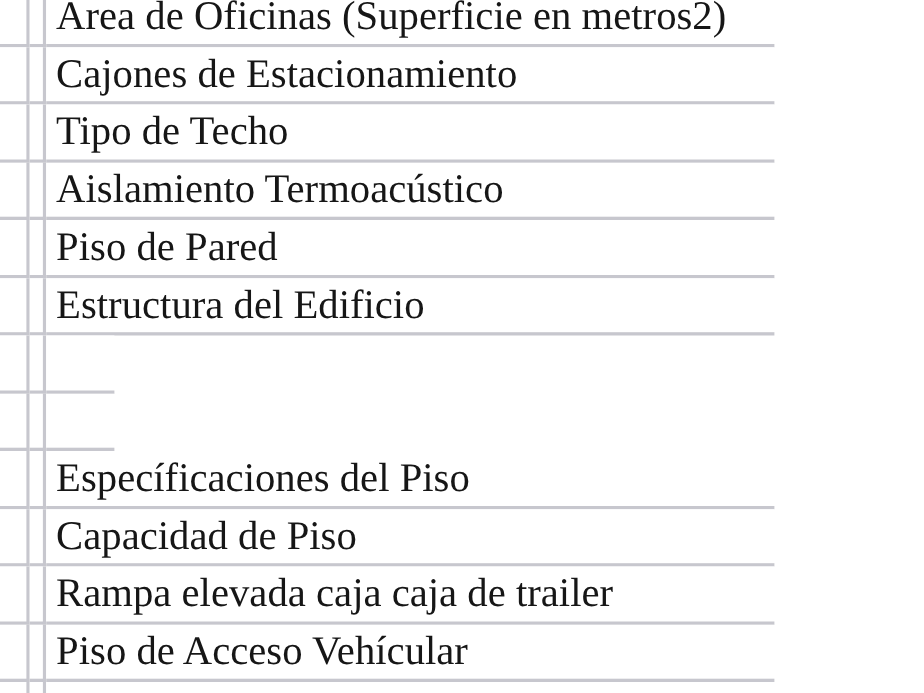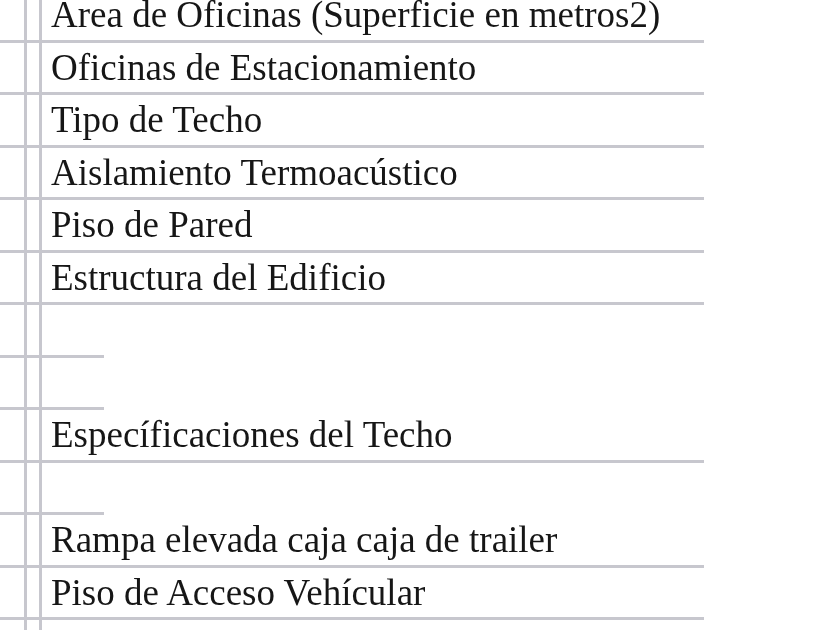--- a/index.html
+++ b/index.html
@@ -67,21 +67,21 @@
       <div class="cell main">
         <span class="label">Area de Oficinas (Superficie en metros2)</span>
       </div>
       <div class="cell stub-right"></div>
     </div>
 
     <div class="row">
       <div class="cell stub-left"></div>
       <div class="cell stub-narrow"></div>
       <div class="cell main">
-        <span class="label">Oficinas de Estacionamiento</span>
+        <span class="label">Cajones de Estacionamiento</span>
       </div>
       <div class="cell stub-right"></div>
     </div>
 
     <div class="row">
       <div class="cell stub-left"></div>
       <div class="cell stub-narrow"></div>
       <div class="cell main">
         <span class="label">Tipo de Techo</span>
       </div>
@@ -124,28 +124,31 @@
     <div class="row">
       <div class="cell stub-left"></div>
       <div class="cell stub-narrow"></div>
       <div class="cell stub-right"></div>
     </div>
 
     <div class="row">
       <div class="cell stub-left"></div>
       <div class="cell stub-narrow"></div>
       <div class="cell main">
-        <span class="label">Específicaciones del Techo</span>
+        <span class="label">Específicaciones del Piso</span>
       </div>
       <div class="cell stub-right"></div>
     </div>
 
     <div class="row">
       <div class="cell stub-left"></div>
       <div class="cell stub-narrow"></div>
+      <div class="cell main">
+        <span class="label">Capacidad de Piso</span>
+      </div>
       <div class="cell stub-right"></div>
     </div>
 
     <div class="row">
       <div class="cell stub-left"></div>
       <div class="cell stub-narrow"></div>
       <div class="cell main">
         <span class="label">Rampa elevada caja caja de trailer</span>
       </div>
       <div class="cell stub-right"></div>

